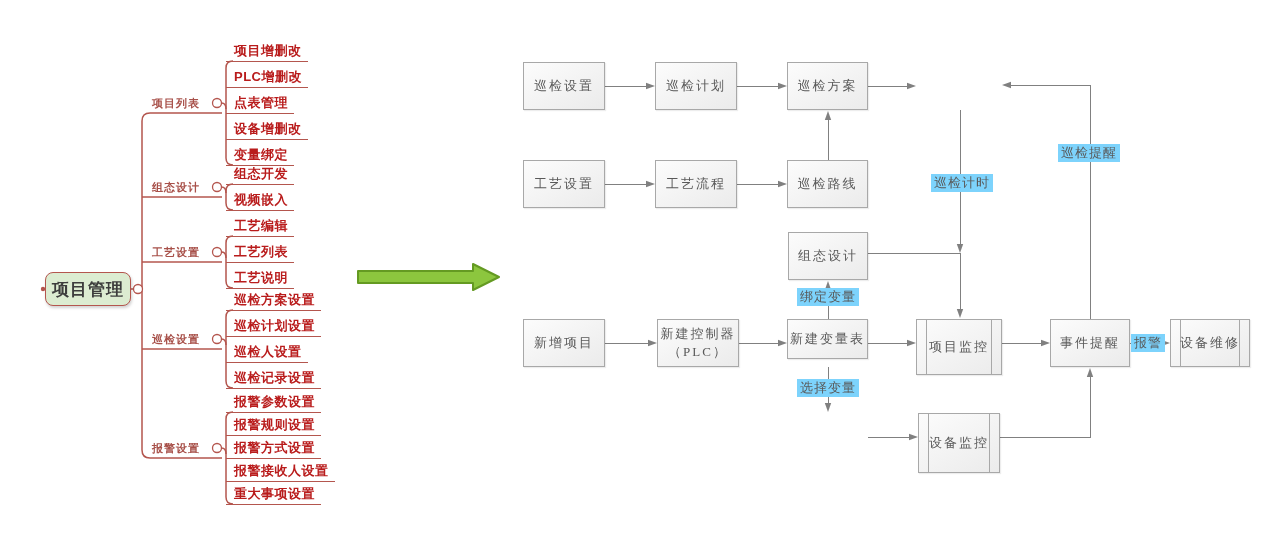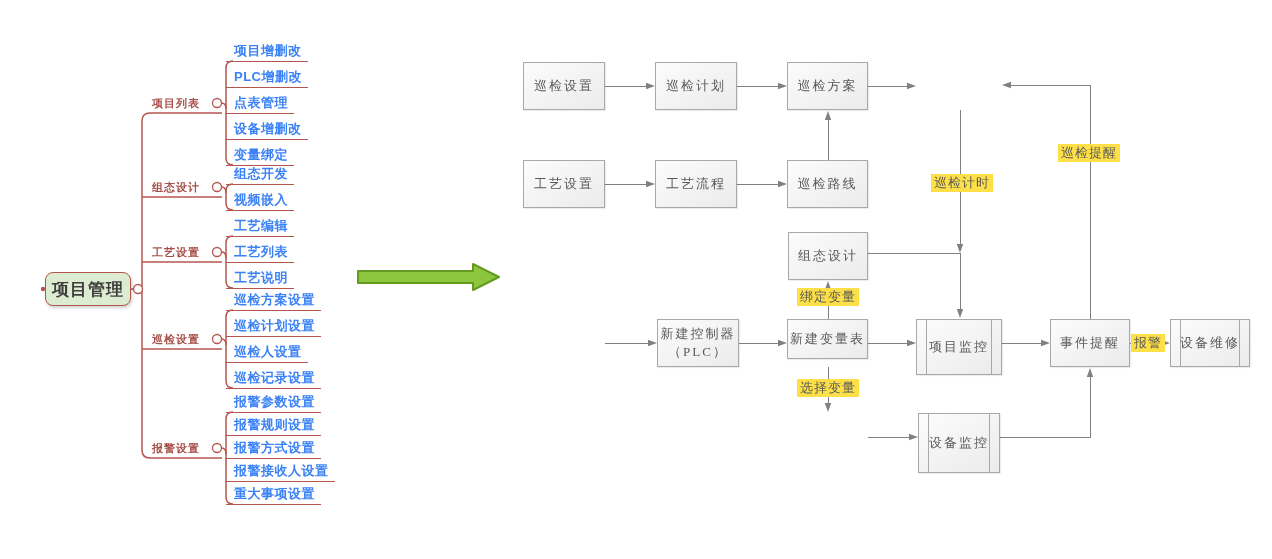--- a/index.html
+++ b/index.html
@@ -9,33 +9,33 @@
 
   
   .mm-root{position:absolute;left:45px;top:272px;width:86px;height:34px;box-sizing:border-box;
            background:#dcecd1;border:1.5px solid #b4564e;border-radius:8px;
            display:flex;align-items:center;justify-content:center;
            font-size:17px;font-weight:700;color:#3d3d3d;letter-spacing:1px;
            box-shadow:1px 2px 3px rgba(0,0,0,.18);}
   .mm-branch{position:absolute;left:152px;height:18px;line-height:18px;
              font-size:11px;font-weight:600;color:#a8514a;letter-spacing:1px;white-space:nowrap;}
   .mm-child{position:absolute;left:226px;height:18px;line-height:17px;
-            padding:0 6px 1px 8px;font-size:13px;font-weight:600;color:#3b82f6;
+            padding:0 6px 1px 8px;font-size:13px;font-weight:600;color:#b91c1c;
             border-bottom:1.5px solid #b4564e;letter-spacing:.5px;white-space:nowrap;}
 
   
   .fc-box{position:absolute;box-sizing:border-box;border:1px solid #a8a8a8;
           background:linear-gradient(150deg,#fcfcfc 0%,#ebebeb 100%);
           color:#595959;display:flex;align-items:center;justify-content:center;text-align:center;
           font-family:"Liberation Serif",serif;font-size:13px;letter-spacing:2px;line-height:1.35;
           box-shadow:1px 1px 1px rgba(0,0,0,.07);padding:2px 1px;}
   .fc-bars{position:absolute;left:9px;right:9px;top:0;bottom:0;
            border-left:1px solid #a8a8a8;border-right:1px solid #a8a8a8;pointer-events:none;}
   .fc-label{position:relative;z-index:2;}
-  .edge-label{position:absolute;transform:translate(-50%,-50%);background:#fde047;
+  .edge-label{position:absolute;transform:translate(-50%,-50%);background:#7dd3fc;
               padding:0 3px;font-family:"Liberation Serif",serif;font-size:13px;color:#595959;
               letter-spacing:1px;white-space:nowrap;z-index:3;}
 </style>
 </head>
 <body>
 
 <div class="canvas">
 
   <svg class="layer" width="1272" height="559" viewBox="0 0 1272 559">
 
@@ -166,20 +166,23 @@
       <span class="fc-label">工艺流程</span>
     </div>
   <div class="fc-box" style="left:787px;top:160px;width:81px;height:48px">
       <span class="fc-label">巡检路线</span>
     </div>
 
   <div class="fc-box" style="left:788px;top:232px;width:80px;height:48px">
       <span class="fc-label">组态设计</span>
     </div>
 
+  <div class="fc-box" style="left:523px;top:319px;width:82px;height:48px">
+      <span class="fc-label">新增项目</span>
+    </div>
   <div class="fc-box" style="left:657px;top:319px;width:82px;height:48px">
       <span class="fc-label">新建控制器（PLC）</span>
     </div>
   <div class="fc-box" style="left:787px;top:319px;width:81px;height:40px">
       <span class="fc-label">新建变量表</span>
     </div>
   <div class="fc-box" style="left:916px;top:319px;width:86px;height:56px">
       <i class="fc-bars"></i>
       <span class="fc-label">项目监控</span>
     </div>

